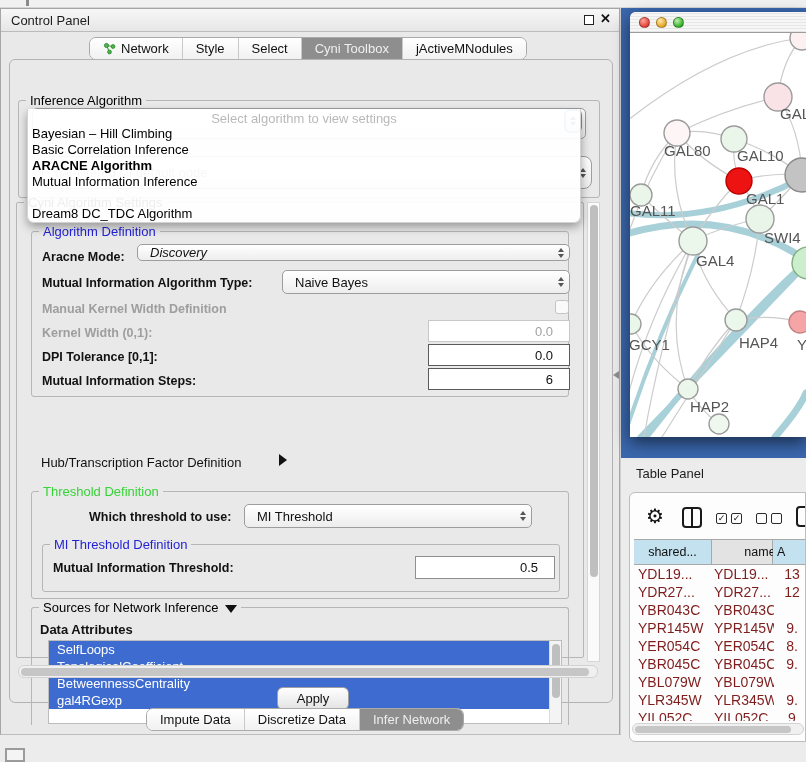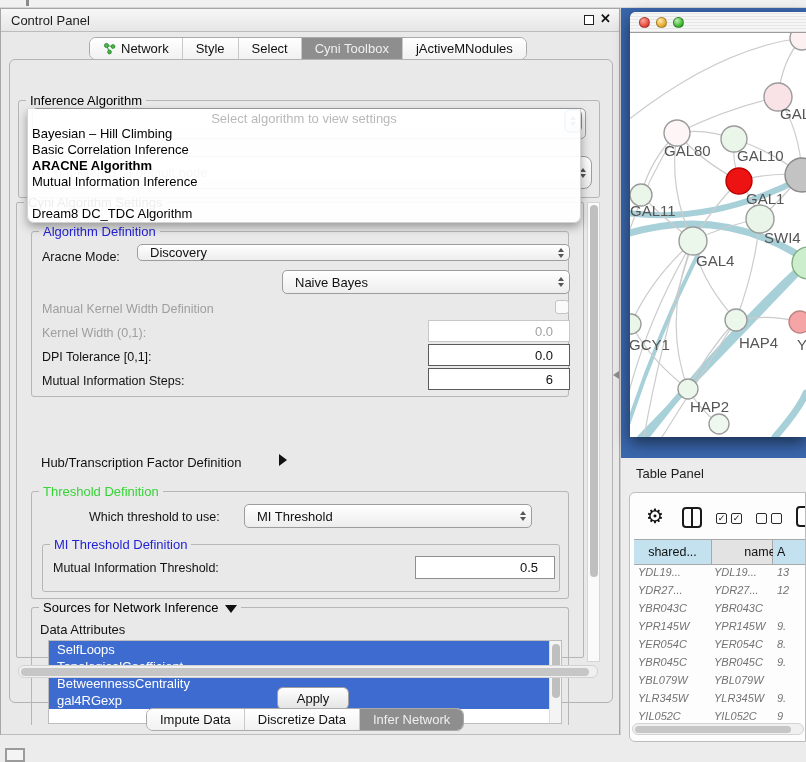--- a/index.html
+++ b/index.html
@@ -26,21 +26,21 @@
 
   
   .cp-content{left:8px;top:50px;width:604px;height:644px;background:#e9e9e9;border:1px solid #b3b3b3;border-radius:6px;}
 
   
   .group{position:absolute;border:1px solid #b6b6b6;border-radius:3px;}
   .legend{position:absolute;top:-8px;left:7px;background:#e9e9e9;padding:0 4px;font-size:13px;white-space:nowrap;display:flex;align-items:center;gap:6px;}
   .legend.blue{color:#2323d6;}
   .legend.green{color:#36d336;}
 
-  .lab{position:absolute;font-size:12.5px;font-weight:normal;color:#121212;white-space:nowrap;}
+  .lab{position:absolute;font-size:12.5px;font-weight:bold;color:#121212;white-space:nowrap;}
   .lab.dis{color:#9e9e9e;}
   .lab.reg{font-weight:normal;font-size:13px;}
 
   .combo{position:absolute;background:linear-gradient(#ffffff,#ededed);border:1px solid #9d9d9d;border-radius:5px;display:flex;align-items:center;}
   .combo .val{flex:1;padding-left:12px;font-size:13px;color:#111;white-space:nowrap;overflow:hidden;}
   .combo .stepper{width:17px;align-self:stretch;display:flex;flex-direction:column;align-items:center;justify-content:center;gap:2px;}
   .tri-up{width:0;height:0;border-left:3.5px solid transparent;border-right:3.5px solid transparent;border-bottom:4.5px solid #555;}
   .tri-dn{width:0;height:0;border-left:3.5px solid transparent;border-right:3.5px solid transparent;border-top:4.5px solid #555;}
 
   .nfield{position:absolute;background:#fff;display:flex;align-items:center;justify-content:flex-end;padding:0 16px;font-size:13px;color:#111;}
@@ -94,24 +94,24 @@
   .tp-card{left:629px;top:492px;width:177px;height:250px;background:#fdfdfd;border:1px solid #bdbdbd;border-radius:6px 0 0 6px;overflow:hidden;}
   .gear{position:absolute;font-size:20px;color:#111;line-height:1;}
   .col-ic{position:absolute;width:20px;height:21px;border:2px solid #1a1a1a;border-radius:4px;}
   .col-ic:before{content:"";position:absolute;left:7px;top:0;width:2px;height:17px;background:#1a1a1a;}
   .cb{position:absolute;width:11px;height:11px;border:1.6px solid #2a2a2a;border-radius:2px;font-size:9px;line-height:9px;text-align:center;color:#111;}
   .thead-cell{position:absolute;top:46px;height:26px;border-right:1px solid #a9a9a9;border-top:1px solid #a9a9a9;border-bottom:1px solid #a9a9a9;font-size:12.5px;color:#111;display:flex;align-items:center;justify-content:center;}
   .thead-cell.hl{background:#c3e1ef;}
   .thead-cell.plain{background:#e3e3e3;}
   .tbody{position:absolute;left:0;top:73px;width:177px;height:155px;overflow:hidden;}
   .trow{display:flex;height:18px;}
-  .tcell{font-size:11px;color:#737373;white-space:nowrap;overflow:hidden;font-style:italic;}
+  .tcell{font-size:14px;color:#7f1d1d;white-space:nowrap;overflow:hidden;}
   .tcell.c0{width:82px;padding-left:8px;}
   .tcell.c1{width:62px;padding-left:2px;}
-  .tcell.c2{width:33px;padding-left:3px;}
+  .tcell.c2{width:33px;padding-left:3px;text-align:center;}
 
   
   .mini-ic{left:5px;top:748px;width:20px;height:14px;border:2px solid #9b9b9b;background:#f4f4f4;}
 
   .net-tab-icon{width:13px;height:13px;}
 </style>
 </head>
 <body>
 
 <div class="screen">
@@ -181,28 +181,29 @@
         <div class="abs menu-item" style="top:97px;">Dream8 DC_TDC Algorithm</div>
       </div>
 
       <div class="group" style="left:6px;top:142px;width:568px;height:456px;border-radius:2px;">
         <span class="legend">Cyni Algorithm Settings</span>
 
         <div class="group" style="left:14px;top:28px;width:538px;height:166px;">
           <span class="legend blue">Algorithm Definition</span>
 
           <div class="lab" style="left:10px;top:18px;">Aracne Mode:</div>
-          <div class="combo" style="left:105px;top:12px;width:433px;height:17px;">
+          <div class="combo" style="left:105px;top:12px;width:433px;height:17px;font-style:italic;">
             <span class="val">Discovery</span>
             <span class="stepper">
                 <span class="tri-up"></span>
                 <span class="tri-dn"></span>
               </span>
           </div>
 
+          <div class="lab" style="left:10px;top:44px;">Mutual Information Algorithm Type:</div>
           <div class="combo" style="left:250px;top:38px;width:288px;height:24px;">
             <span class="val">Naive Bayes</span>
             <span class="stepper">
                 <span class="tri-up"></span>
                 <span class="tri-dn"></span>
               </span>
           </div>
 
           <div class="lab dis" style="left:10px;top:70px;">Manual Kernel Width Definition</div>
           <div class="chk" style="left:523px;top:68px;"></div>

